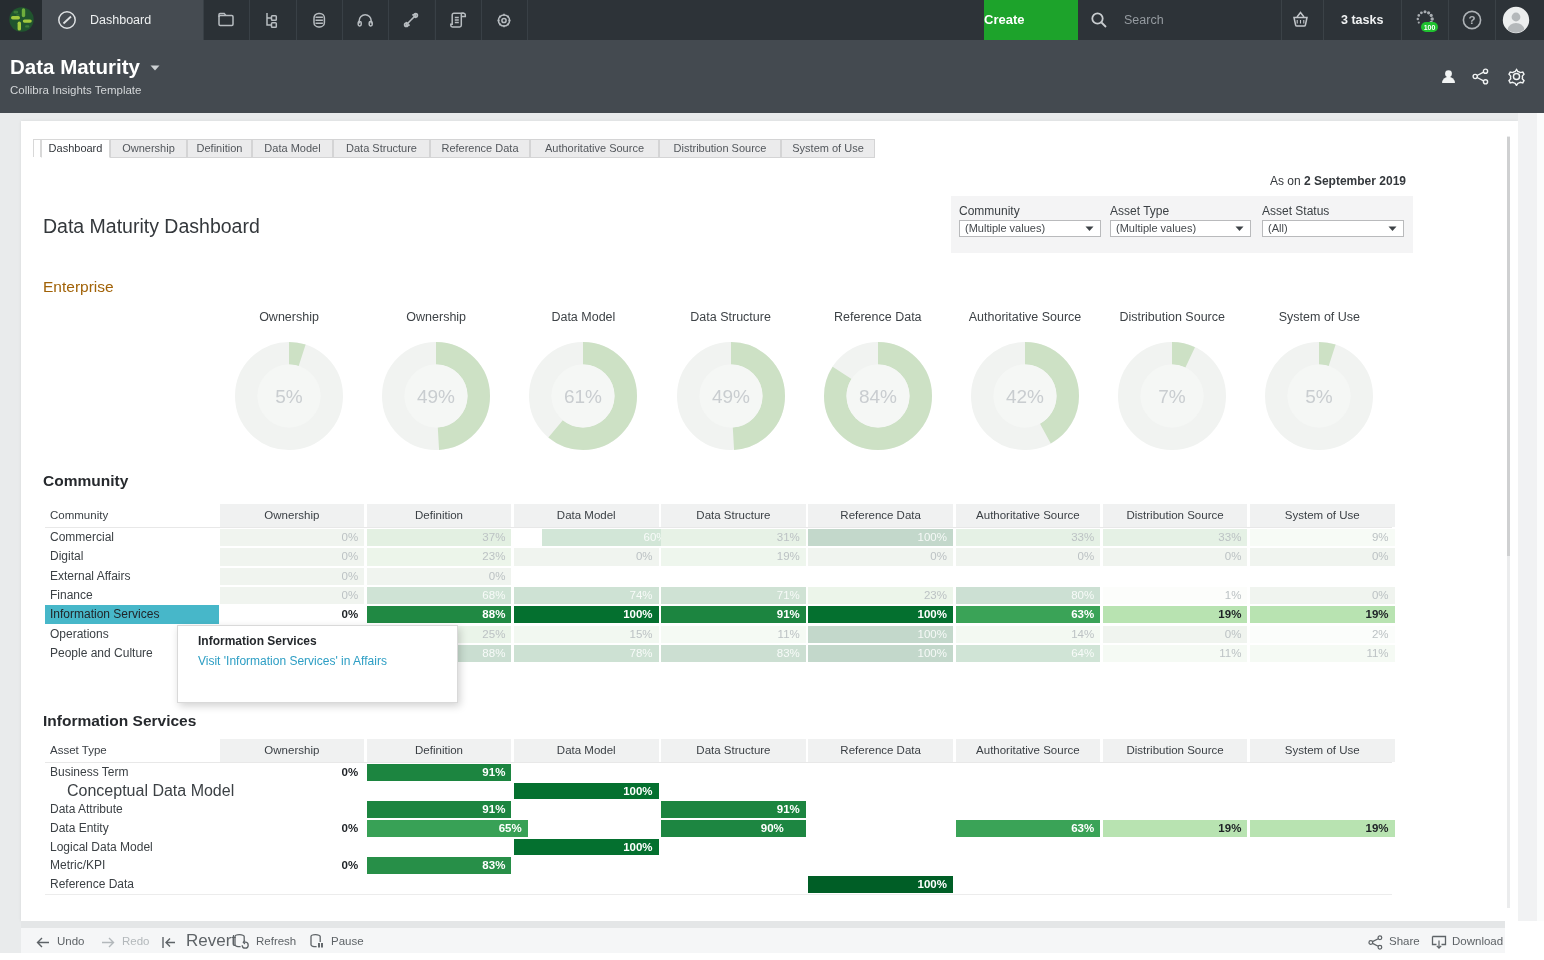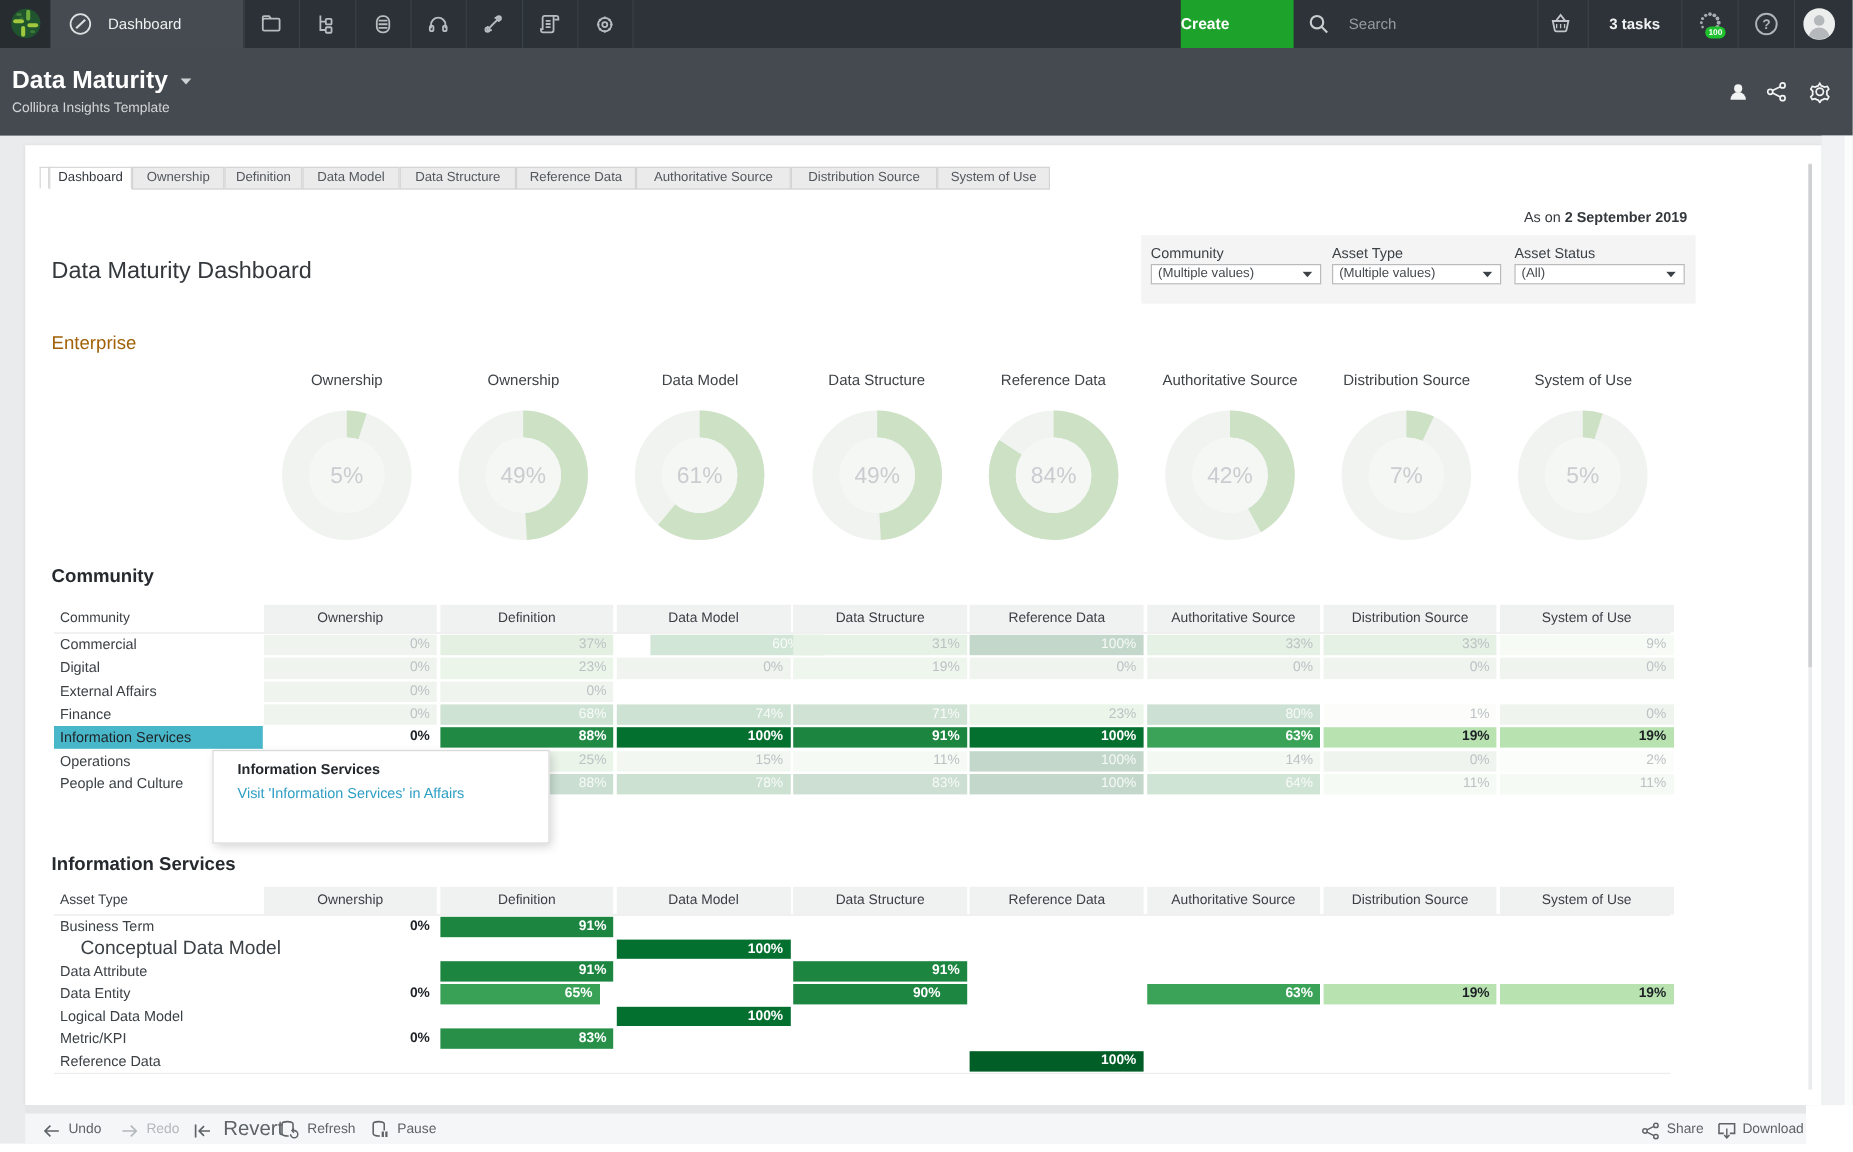--- a/index.html
+++ b/index.html
@@ -296,21 +296,21 @@
 <div class="abs" style="left:50px;top:763.0px;height:18.6px;color:#3c4145;font-size:12px;line-height:18.6px;">Business Term</div>
 <div style="position:absolute;left:219.5px;top:763.9px;width:144.7px;height:16.8px;background:#ffffff;color:#1d2125;font-size:11.5px;font-weight:700;line-height:16.8px;text-align:right;padding-right:6px;box-sizing:border-box;">0%</div>
 <div style="position:absolute;left:366.7px;top:763.9px;width:144.7px;height:16.8px;background:#1c8540;color:#ffffff;font-size:11.5px;font-weight:700;line-height:16.8px;text-align:right;padding-right:6px;box-sizing:border-box;">91%</div>
 <div class="abs" style="left:50px;top:781.6px;height:18.6px;color:#3c4145;font-size:16px;line-height:18.6px;margin-left:17px;">Conceptual Data Model</div>
 <div style="position:absolute;left:513.9px;top:782.5px;width:144.7px;height:16.8px;background:#04702f;color:#ffffff;font-size:11.5px;font-weight:700;line-height:16.8px;text-align:right;padding-right:6px;box-sizing:border-box;">100%</div>
 <div class="abs" style="left:50px;top:800.3px;height:18.6px;color:#3c4145;font-size:12px;line-height:18.6px;">Data Attribute</div>
 <div style="position:absolute;left:366.7px;top:801.2px;width:144.7px;height:16.8px;background:#1c8540;color:#ffffff;font-size:11.5px;font-weight:700;line-height:16.8px;text-align:right;padding-right:6px;box-sizing:border-box;">91%</div>
 <div style="position:absolute;left:661.1px;top:801.2px;width:144.7px;height:16.8px;background:#1c8540;color:#ffffff;font-size:11.5px;font-weight:700;line-height:16.8px;text-align:right;padding-right:6px;box-sizing:border-box;">91%</div>
 <div class="abs" style="left:50px;top:819.0px;height:18.6px;color:#3c4145;font-size:12px;line-height:18.6px;">Data Entity</div>
 <div style="position:absolute;left:219.5px;top:819.9px;width:144.7px;height:16.8px;background:#ffffff;color:#1d2125;font-size:11.5px;font-weight:700;line-height:16.8px;text-align:right;padding-right:6px;box-sizing:border-box;">0%</div>
-<div style="position:absolute;left:366.7px;top:819.9px;width:133px;height:16.8px;background:#38a156;color:#ffffff;font-size:11.5px;font-weight:700;line-height:16.8px;text-align:right;padding-right:6px;box-sizing:border-box;">65%</div>
+<div style="position:absolute;left:366.7px;top:819.9px;width:161px;height:16.8px;background:#38a156;color:#ffffff;font-size:11.5px;font-weight:700;line-height:16.8px;text-align:right;padding-right:6px;box-sizing:border-box;">65%</div>
 <div style="position:absolute;left:661.1px;top:819.9px;width:144.7px;height:16.8px;background:#1d8641;color:#ffffff;font-size:11.5px;font-weight:700;line-height:16.8px;text-align:right;padding-right:22px;box-sizing:border-box;">90%</div>
 <div style="position:absolute;left:955.5px;top:819.9px;width:144.7px;height:16.8px;background:#3aa357;color:#ffffff;font-size:11.5px;font-weight:700;line-height:16.8px;text-align:right;padding-right:6px;box-sizing:border-box;">63%</div>
 <div style="position:absolute;left:1102.7px;top:819.9px;width:144.7px;height:16.8px;background:#b8e3b1;color:#1d2125;font-size:11.5px;font-weight:700;line-height:16.8px;text-align:right;padding-right:6px;box-sizing:border-box;">19%</div>
 <div style="position:absolute;left:1249.9px;top:819.9px;width:144.7px;height:16.8px;background:#b8e3b1;color:#1d2125;font-size:11.5px;font-weight:700;line-height:16.8px;text-align:right;padding-right:6px;box-sizing:border-box;">19%</div>
 <div class="abs" style="left:50px;top:837.6px;height:18.6px;color:#3c4145;font-size:12px;line-height:18.6px;">Logical Data Model</div>
 <div style="position:absolute;left:513.9px;top:838.5px;width:144.7px;height:16.8px;background:#04702f;color:#ffffff;font-size:11.5px;font-weight:700;line-height:16.8px;text-align:right;padding-right:6px;box-sizing:border-box;">100%</div>
 <div class="abs" style="left:50px;top:856.2px;height:18.6px;color:#3c4145;font-size:12px;line-height:18.6px;">Metric/KPI</div>
 <div style="position:absolute;left:219.5px;top:857.1px;width:144.7px;height:16.8px;background:#ffffff;color:#1d2125;font-size:11.5px;font-weight:700;line-height:16.8px;text-align:right;padding-right:6px;box-sizing:border-box;">0%</div>
 <div style="position:absolute;left:366.7px;top:857.1px;width:144.7px;height:16.8px;background:#278f48;color:#ffffff;font-size:11.5px;font-weight:700;line-height:16.8px;text-align:right;padding-right:6px;box-sizing:border-box;">83%</div>
 <div class="abs" style="left:50px;top:874.9px;height:18.6px;color:#3c4145;font-size:12px;line-height:18.6px;">Reference Data</div>

